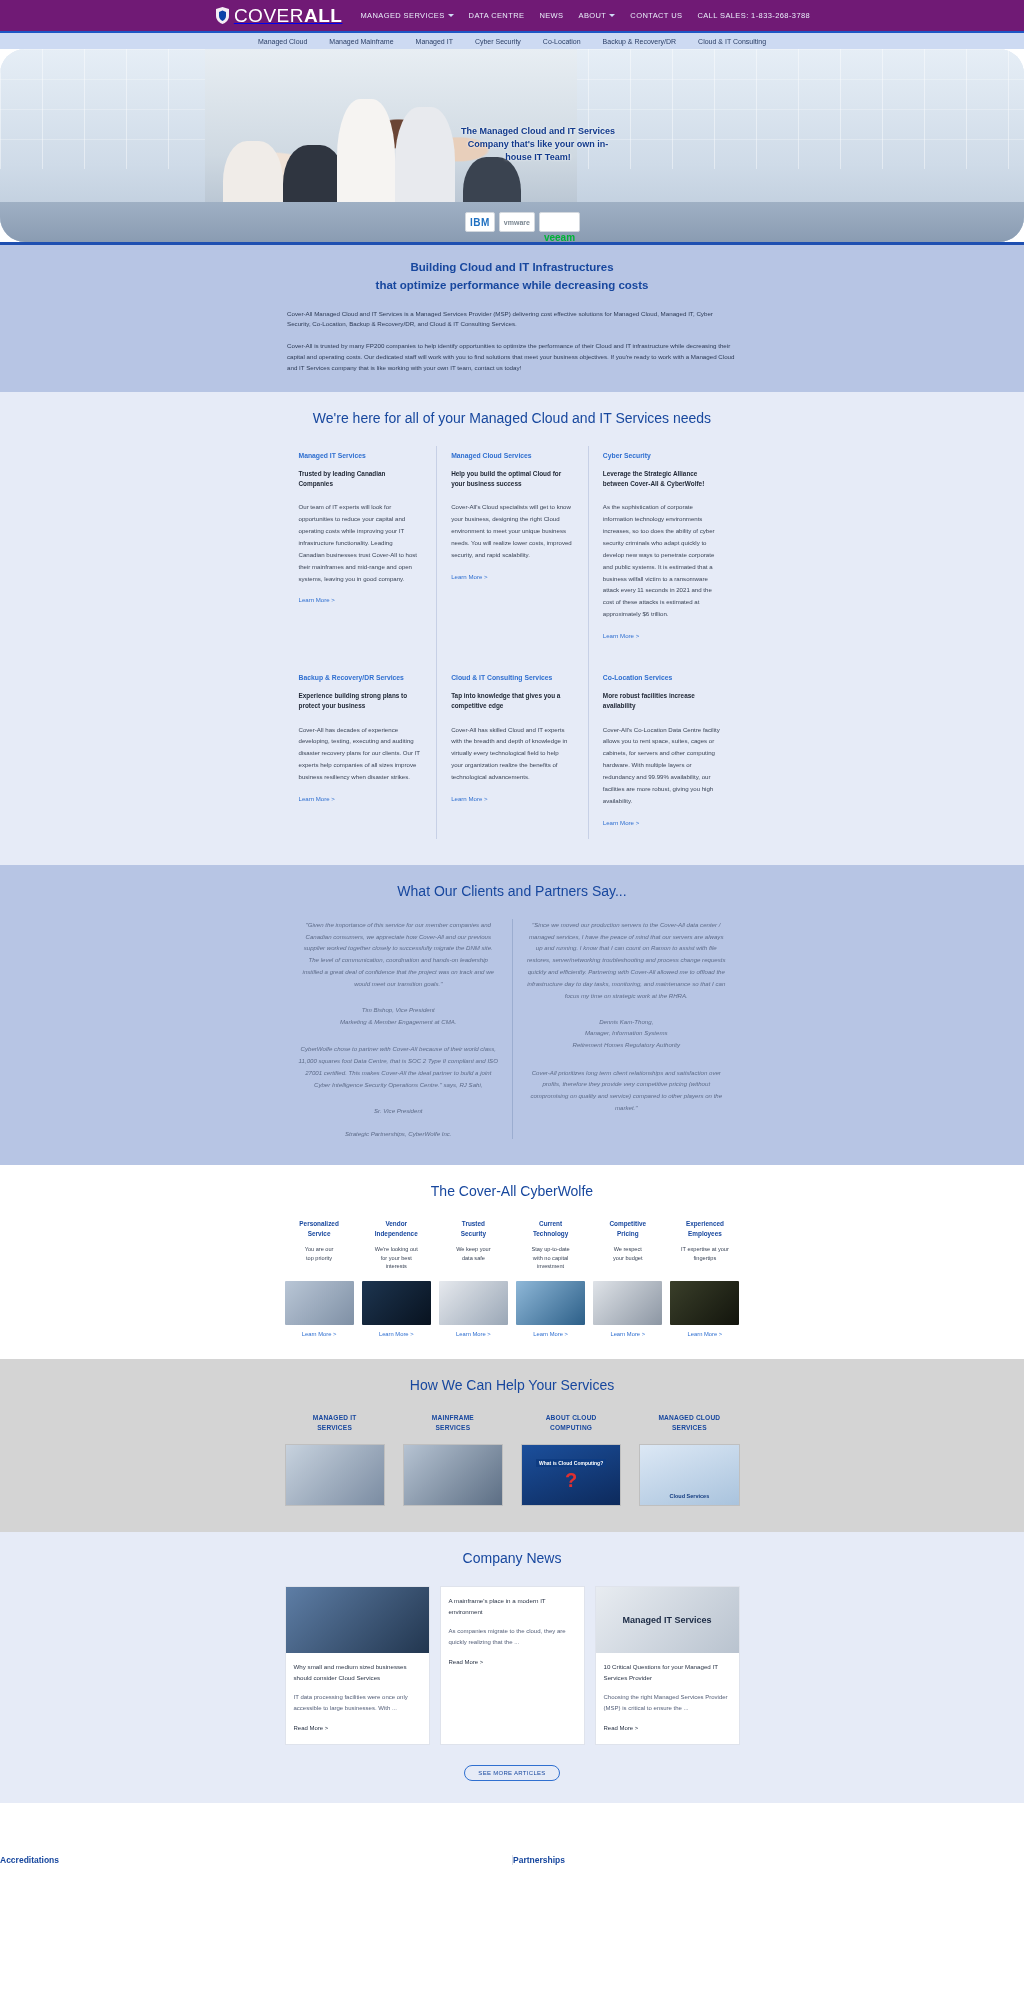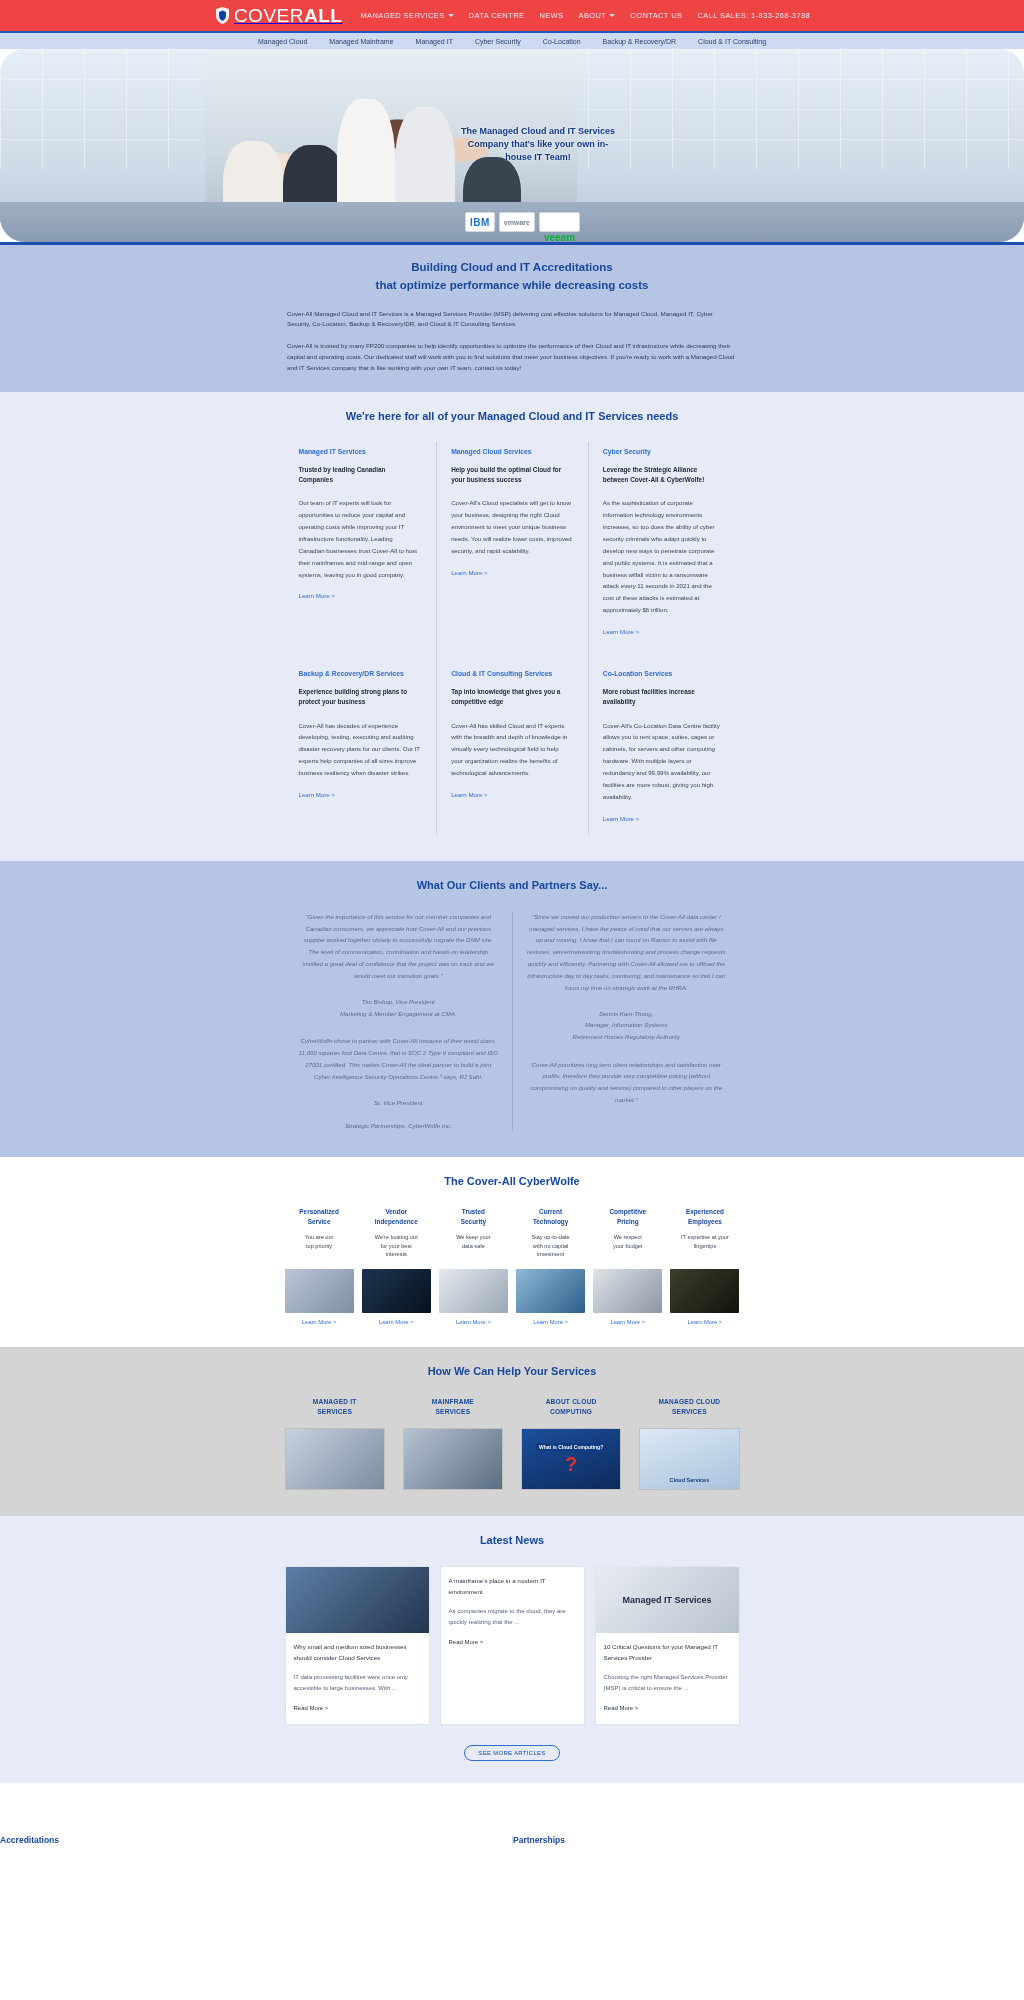--- a/index.html
+++ b/index.html
@@ -6,21 +6,21 @@
   body {
     width: 1024px;
     font-family: "Liberation Sans", sans-serif;
     background: #ffffff;
     color: #333;
     -webkit-font-smoothing: antialiased;
   }
 
   
   .topbar {
-    background: #ef4444;
+    background: #701a75;
     height: 31px;
     display: flex;
     align-items: center;
     justify-content: center;
   }
   .topbar-inner { display: flex; align-items: center; gap: 18px; }
   .logo { display: flex; align-items: center; gap: 3px; }
   .logo-mark {
     width: 17px; height: 19px;
     position: relative;
@@ -123,21 +123,21 @@
     line-height:1.55;
   }
   .intro-p {
     color:#2c3a55; font-size:6.2px; line-height:1.75; margin-top:14px;
   }
   .intro-p + .intro-p { margin-top:11px; }
 
   
   .sec-services { background:#e6ebf7; padding:18px 0 26px; }
   .sec-h {
-    text-align:center; color:#17479e; font-size:11px; font-weight:bold;
+    text-align:center; color:#17479e; font-size:14px; font-weight:normal;
     margin-bottom:20px;
   }
   .svc-grid { display:grid; grid-template-columns: 1fr 1fr 1fr; }
   .svc-col {
     padding: 6px 16px 10px 14px;
     border-left:1px solid #c7d0e6;
   }
   .svc-col:first-child { border-left:none; }
   .svc-title { color:#2f6fd0; font-size:6.8px; font-weight:bold; margin-bottom:10px; }
   .svc-sub { color:#1d2533; font-size:6.4px; font-weight:bold; line-height:1.6; margin-bottom:12px; }
@@ -285,21 +285,21 @@
         <span>veeam</span>
         <small>pro partner</small>
       </span>
     </div>
   </div>
 </div>
 
 <section class="sec-intro">
   <div class="wrap">
     <div class="intro-h">
-      <div>Building Cloud and IT Accreditations</div>
+      <div>Building Cloud and IT Infrastructures</div>
       <div>that optimize performance while decreasing costs</div>
     </div>
     <p class="intro-p">Cover-All Managed Cloud and IT Services is a Managed Services Provider (MSP) delivering cost effective solutions for Managed Cloud, Managed IT, Cyber Security, Co-Location, Backup &amp; Recovery/DR, and Cloud &amp; IT Consulting Services.</p>
     <p class="intro-p">Cover-All is trusted by many FP200 companies to help identify opportunities to optimize the performance of their Cloud and IT infrastructure while decreasing their capital and operating costs.  Our dedicated staff will work with you to find solutions that meet your business objectives.  If you're ready to work with a Managed Cloud and IT Services company that is like working with your own IT team, contact us today!</p>
   </div>
 </section>
 
 <section class="sec-services">
   <div class="wrap-wide">
     <h2 class="sec-h">We're here for all of your Managed Cloud and IT Services needs</h2>
@@ -458,21 +458,21 @@
         <div class="help-img" style="background:linear-gradient(160deg,#dce8f5,#a9c3dd);display:flex;align-items:flex-end;justify-content:center;padding-bottom:6px;">
           <span style="color:#123a7e;font-size:5.5px;font-weight:bold;">Cloud Services</span>
         </div>
       </div>
     </div>
   </div>
 </section>
 
 <section class="sec-news">
   <div class="wrap-wide">
-    <h2 class="sec-h">Latest News</h2>
+    <h2 class="sec-h">Company News</h2>
     <div class="news-grid">
       <article class="news-card">
         <div class="news-img" style="background:linear-gradient(135deg,#5e7ea6,#22364f)"></div>
         <div class="news-body">
           <div class="news-t">Why small and medium sized businesses should consider Cloud Services</div>
           <div class="news-x">IT data processing facilities were once only accessible to large businesses. With ...</div>
           <a class="news-more" href="#">Read More &gt;</a>
         </div>
       </article>
       <article class="news-card">

